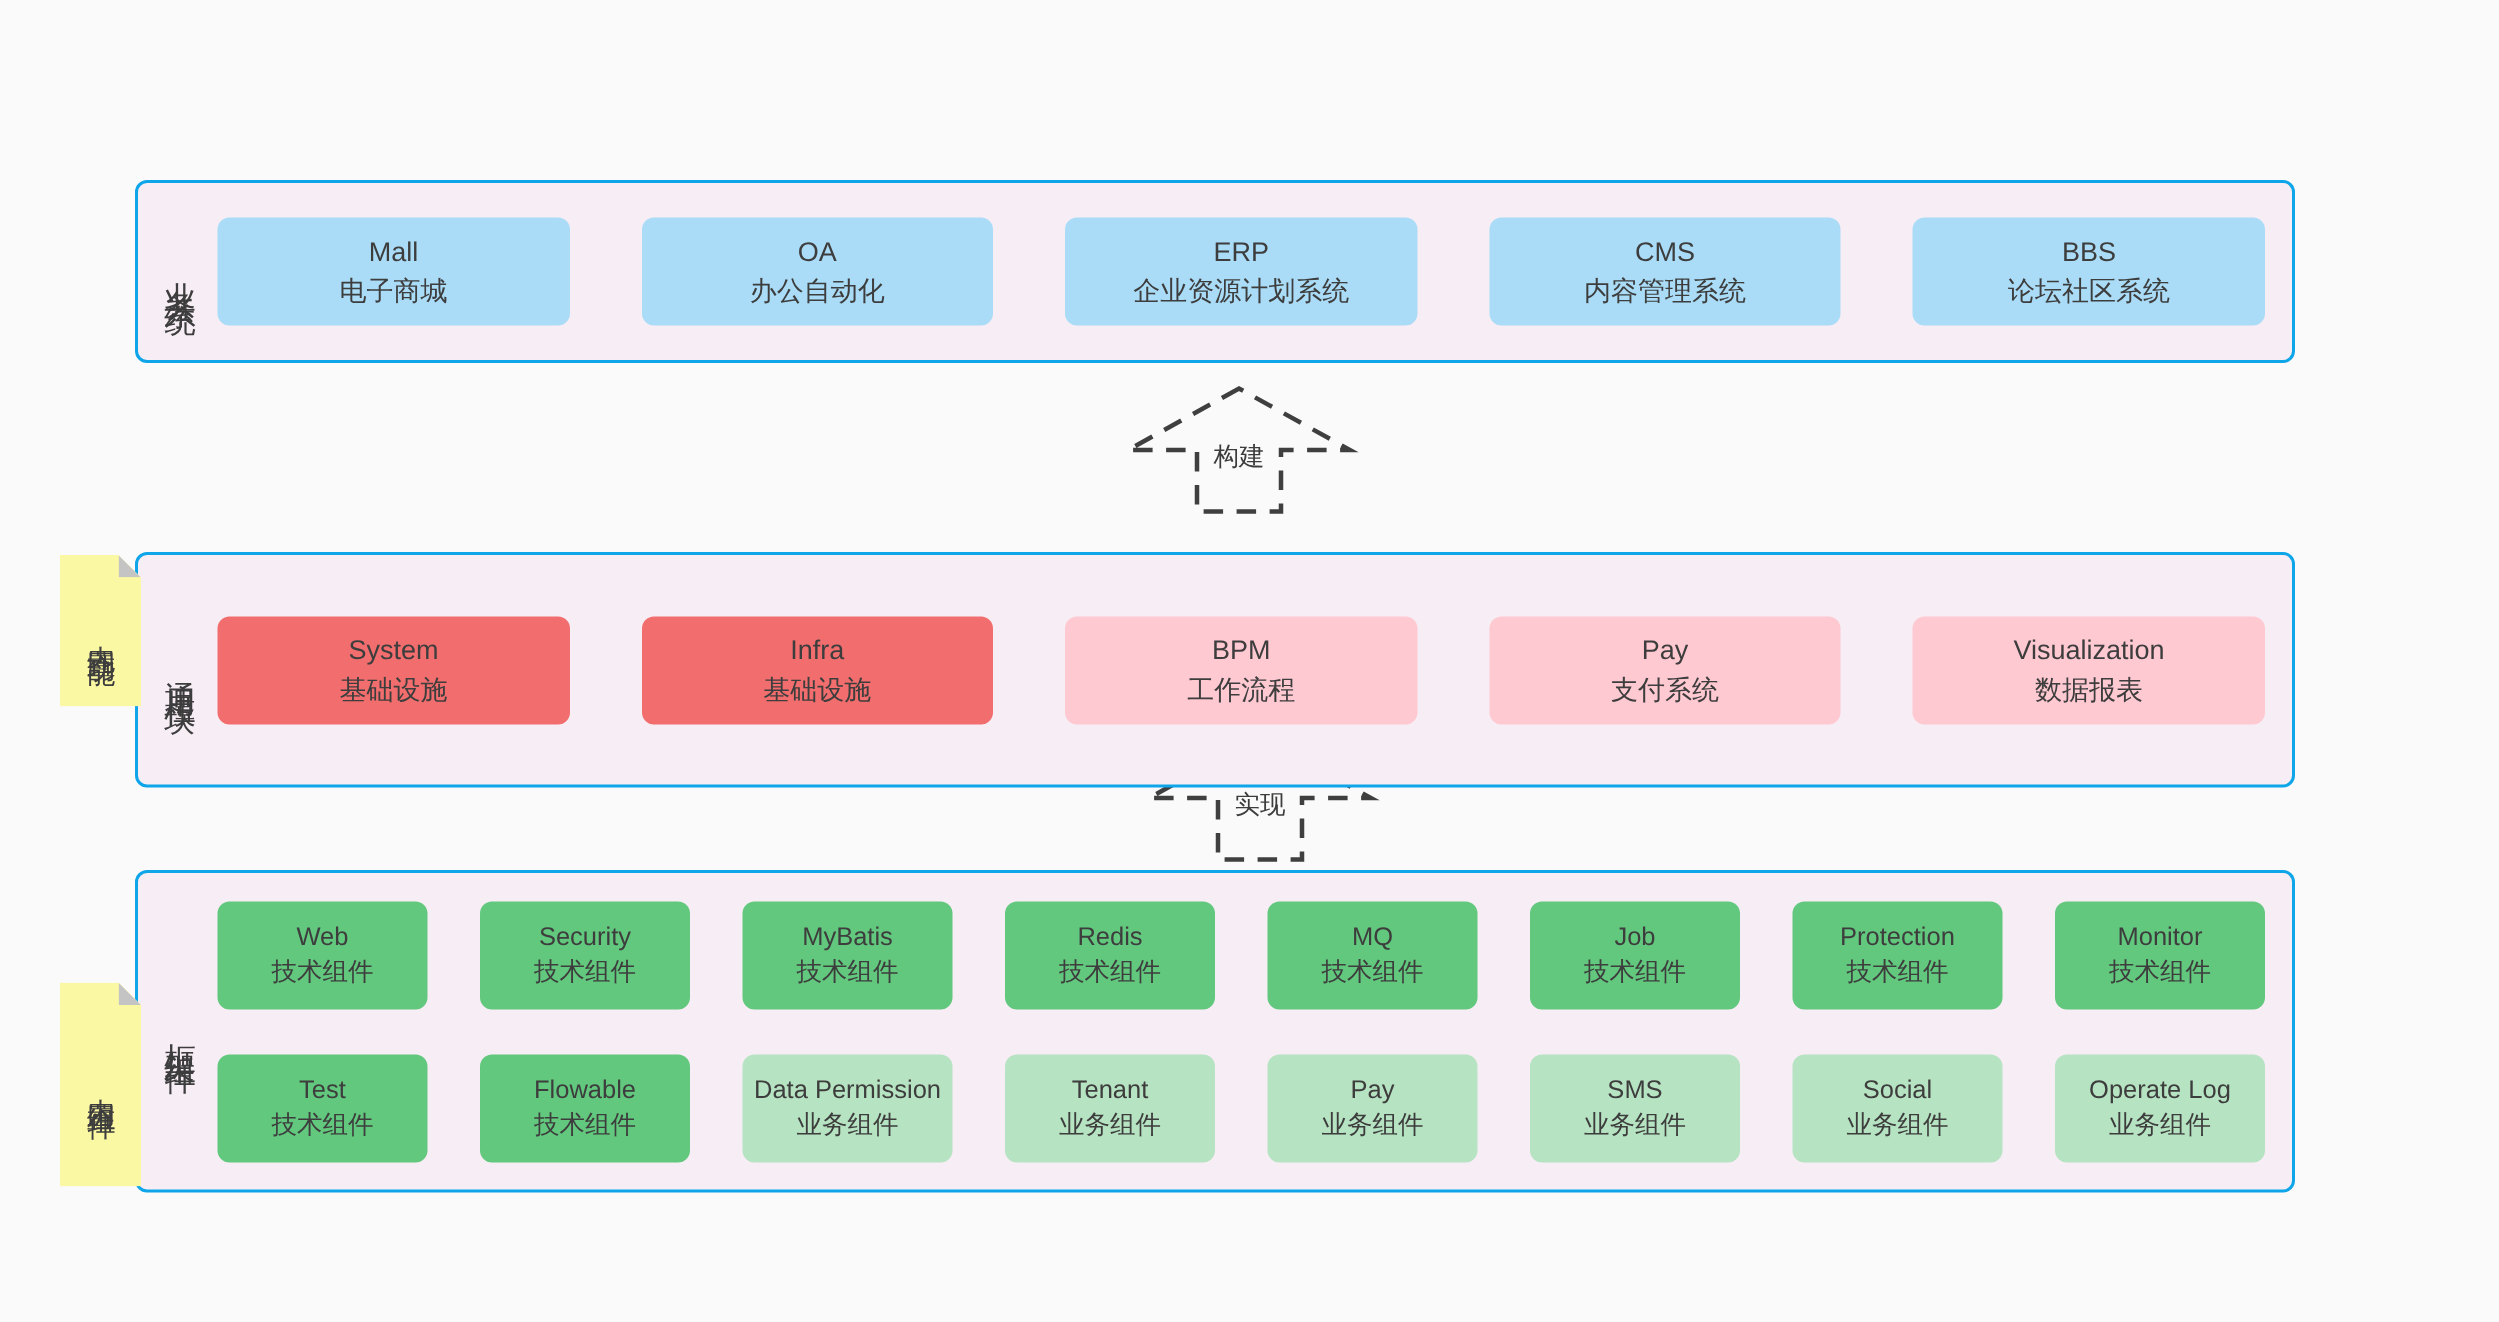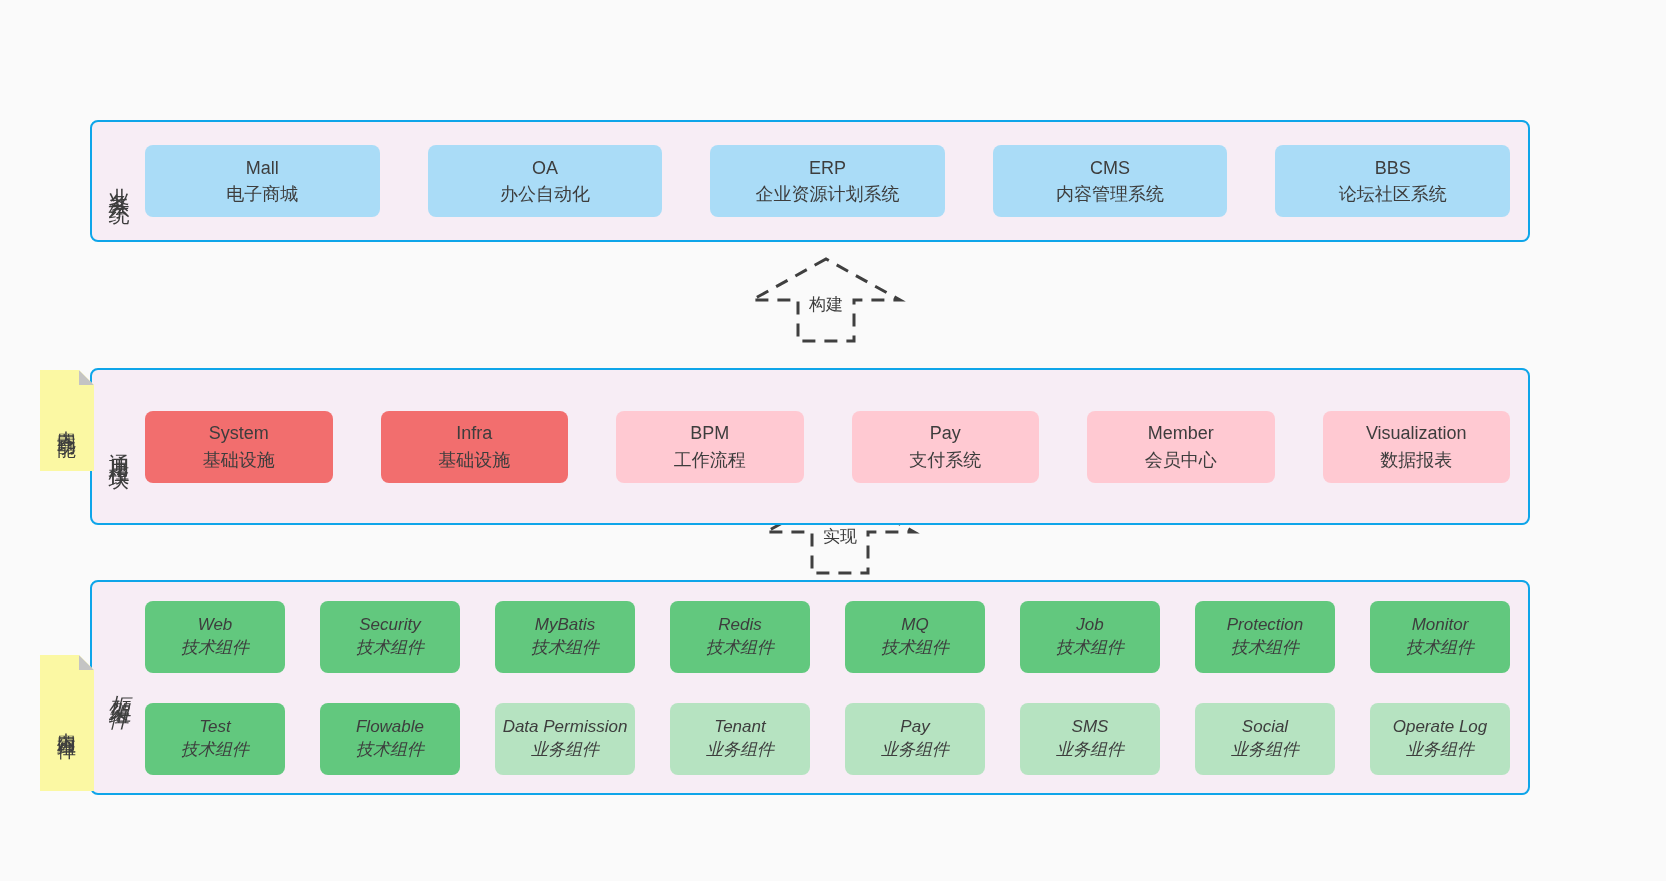--- a/index.html
+++ b/index.html
@@ -23,21 +23,21 @@
     background: #f7edf5;
     border: 2px solid #0ea5e9;
     border-radius: 8px;
     box-sizing: border-box;
     display: flex;
     align-items: center;
     z-index: 1;
   }
   .layer-business  { top: 120px; height: 122px; }
   .layer-modules   { top: 368px; height: 157px; }
-  .layer-framework { top: 580px; height: 215px; font-style: italic; }
+  .layer-framework { top: 580px; height: 215px; }
 
   .layer-label {
     writing-mode: vertical-rl;
     text-orientation: upright;
     font-size: 21px;
     letter-spacing: 5px;
     line-height: 1;
     margin: 0 15px 0 17px;
     white-space: nowrap;
     flex: 0 0 auto;
@@ -180,24 +180,20 @@
       </div>
       <div class="box pink">
         <div>BPM</div>
         <div>工作流程</div>
       </div>
       <div class="box pink">
         <div>Pay</div>
         <div>支付系统</div>
       </div>
       <div class="box pink">
-        <div>Member</div>
-        <div>会员中心</div>
-      </div>
-      <div class="box pink">
         <div>Visualization</div>
         <div>数据报表</div>
       </div>
     </div>
   </div>
 
   <div class="arrow arrow-implement">
     <svg viewBox="0 0 160 88">
       <path d="M80 3 L6 44 L52 44 L52 85 L108 85 L108 44 L154 44 Z" fill="none" stroke="#3f3f3f" stroke-width="3" stroke-dasharray="13 9"></path>
     </svg>

